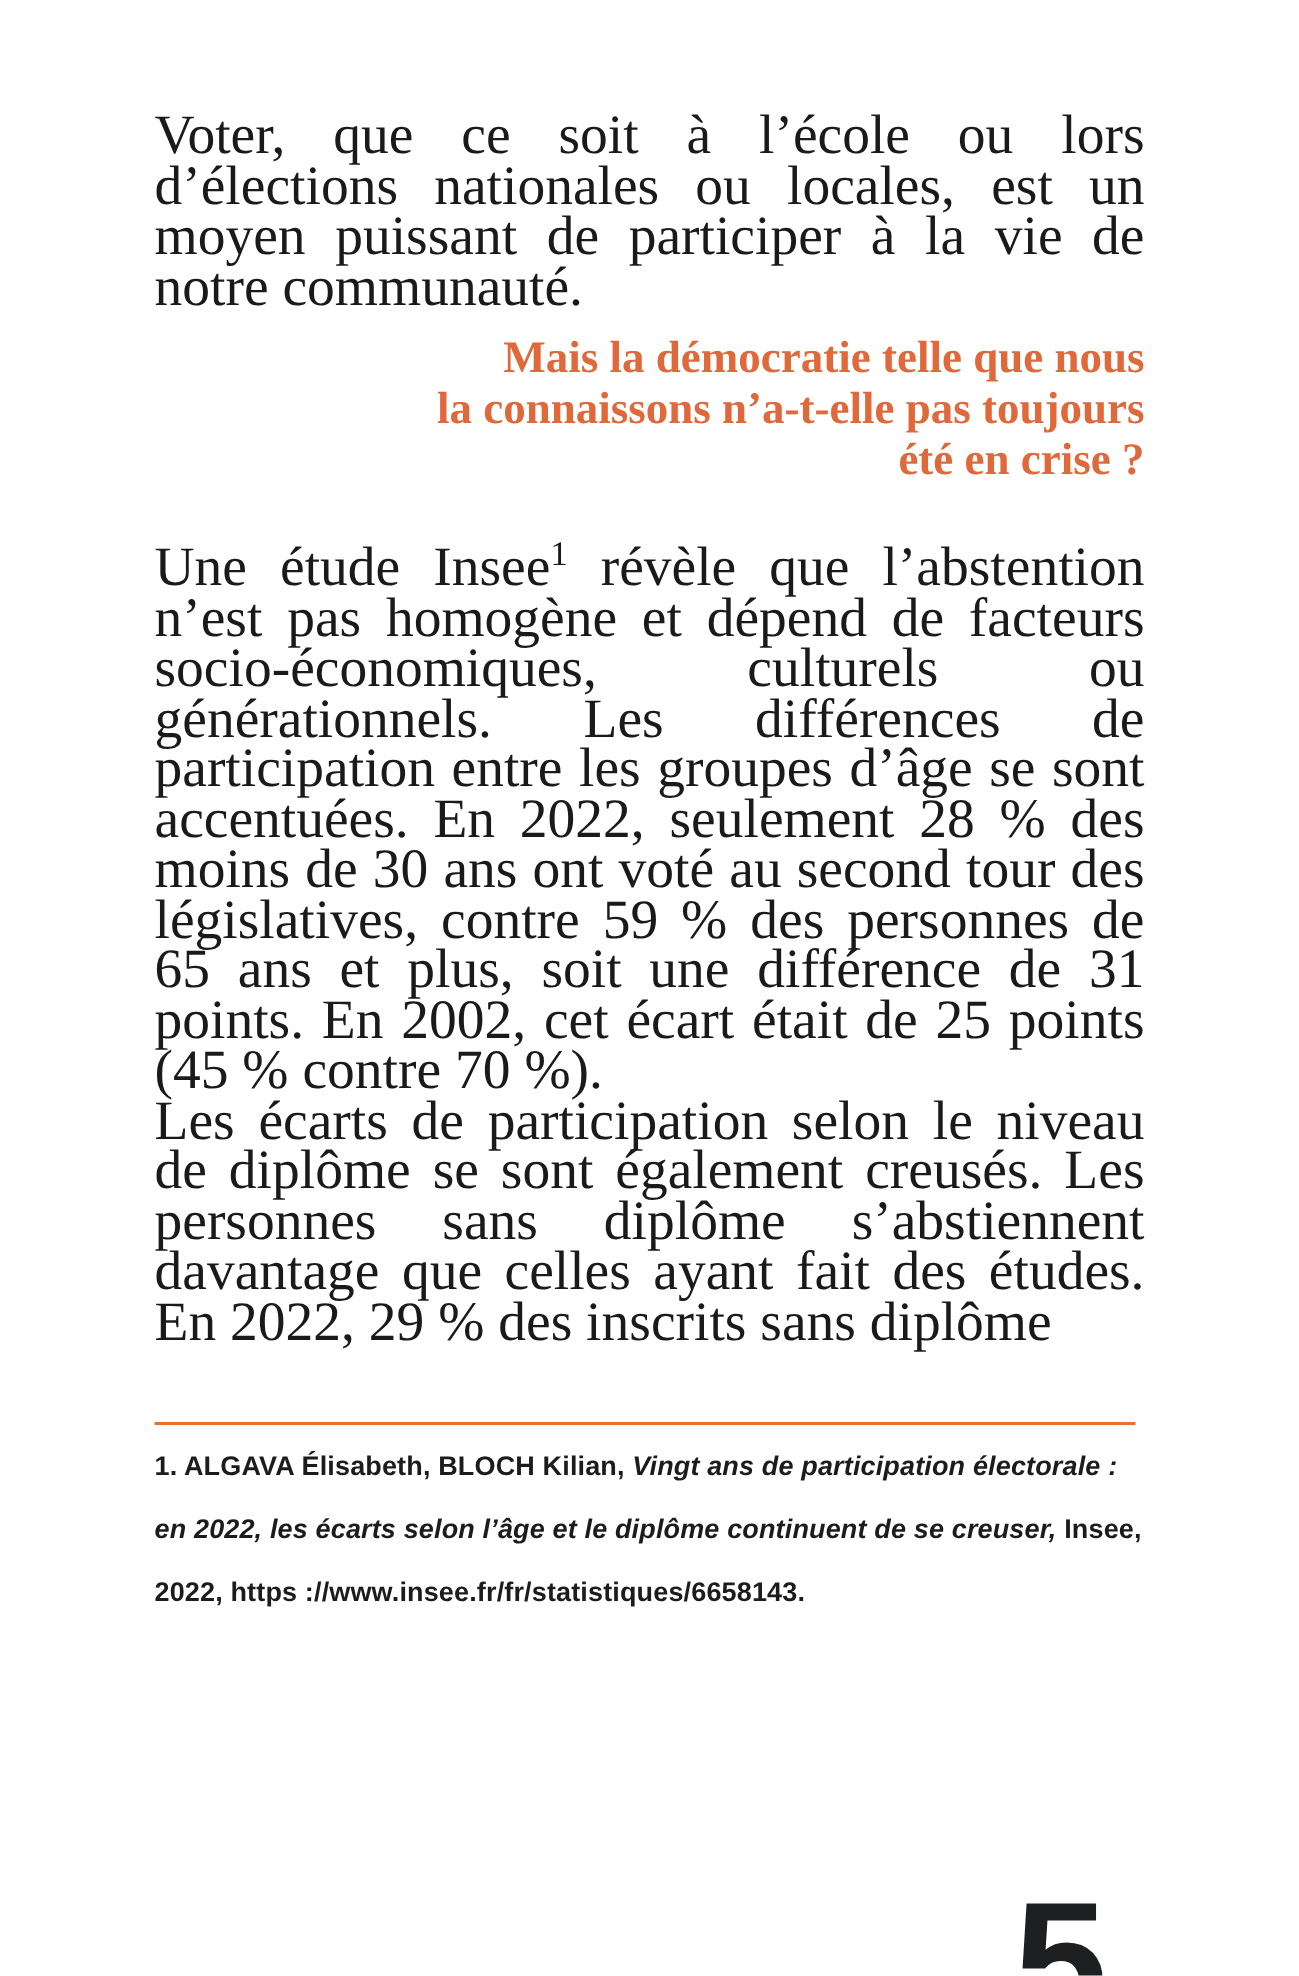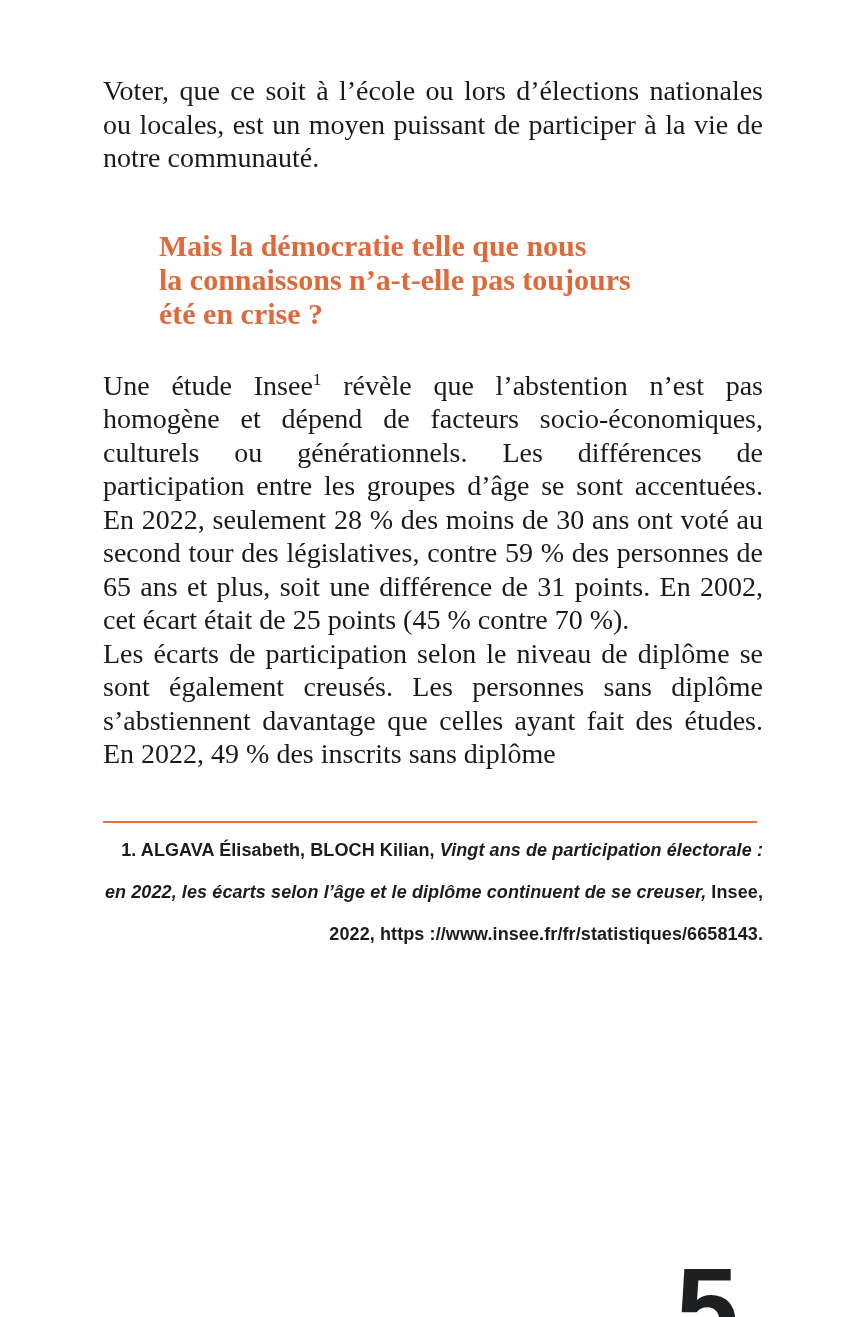--- a/index.html
+++ b/index.html
@@ -14,57 +14,57 @@
   .content {
     position: absolute;
     left: 103px;
     top: 74px;
     width: 660px;
   }
   .body-para {
     margin: 0;
     font-family: "Liberation Serif", serif;
     font-weight: 400;
-    font-size: 28px;
+    font-size: 37px;
     line-height: 33.5px;
     color: #1a1a1a;
     text-align: justify;
     hyphens: auto;
   }
   .pullquote {
     margin: 36px 0 36px 56px;
     font-family: "Liberation Serif", serif;
     font-weight: 700;
     font-size: 30px;
     line-height: 34px;
     color: #e0693c;
     white-space: pre-line;
   }
-  .pullquote.second { margin-top: 54px; margin-bottom: 34px; }
+  .pullquote.second { margin-top: 14px; margin-bottom: 34px; text-align: right; }
   .study-para { margin-top: 38px; }
   .sup-ref {
     vertical-align: super;
     font-size: 0.62em;
     line-height: 0;
   }
   .footnote-rule {
     margin: 50px 0 0 0;
     border: none;
     border-top: 2px solid #e8703a;
     width: 654px;
   }
   .footnote {
     margin: 6px 0 0 0;
     font-family: "Liberation Sans", sans-serif;
     font-weight: 700;
     font-size: 18px;
     line-height: 42px;
     color: #1c1c1c;
     letter-spacing: 0.1px;
-    text-align: right;
+    text-align: left;
   }
   .footnote .italic { font-style: italic; }
   .page-number {
     position: absolute;
     left: 676px;
     top: 1252px;
     font-family: "Liberation Sans", sans-serif;
     font-weight: 700;
     font-size: 112px;
     line-height: 1;
@@ -80,21 +80,21 @@
   <p class="body-para">Voter, que ce soit à l’école ou lors d’élections nationales ou locales, est un moyen puissant de participer à la vie de notre communauté.</p>
 
 
 
   <p class="pullquote second">Mais la démocratie telle que nous
 la connaissons n’a-t-elle pas toujours
 été en crise ?</p>
 
   <p class="body-para study-para"><span>Une étude Insee</span><span class="sup-ref">1</span><span> révèle que l’abstention n’est pas homogène et dépend de facteurs socio-économiques, culturels ou générationnels. Les différences de participation entre les groupes d’âge se sont accentuées. En 2022, seulement 28 % des moins de 30 ans ont voté au second tour des législatives, contre 59 % des personnes de 65 ans et plus, soit une différence de 31 points. En 2002, cet écart était de 25 points (45 % contre 70 %).</span></p>
 
-  <p class="body-para">Les écarts de participation selon le niveau de diplôme se sont également creusés. Les personnes sans diplôme s’abstiennent davantage que celles ayant fait des études. En 2022, 49 % des inscrits sans diplôme</p>
+  <p class="body-para">Les écarts de participation selon le niveau de diplôme se sont également creusés. Les personnes sans diplôme s’abstiennent davantage que celles ayant fait des études. En 2022, 29 % des inscrits sans diplôme</p>
 
   <hr class="footnote-rule">
 
   <p class="footnote"><span>1. ALGAVA Élisabeth, BLOCH Kilian, </span><span class="italic">Vingt ans de participation électorale : en 2022, les écarts selon l’âge et le diplôme continuent de se creuser,</span><span> Insee, 2022, https ://www.insee.fr/fr/statistiques/6658143.</span></p>
 
 </div>
 
 <div class="page-number">5</div>
 
 </body></html>

